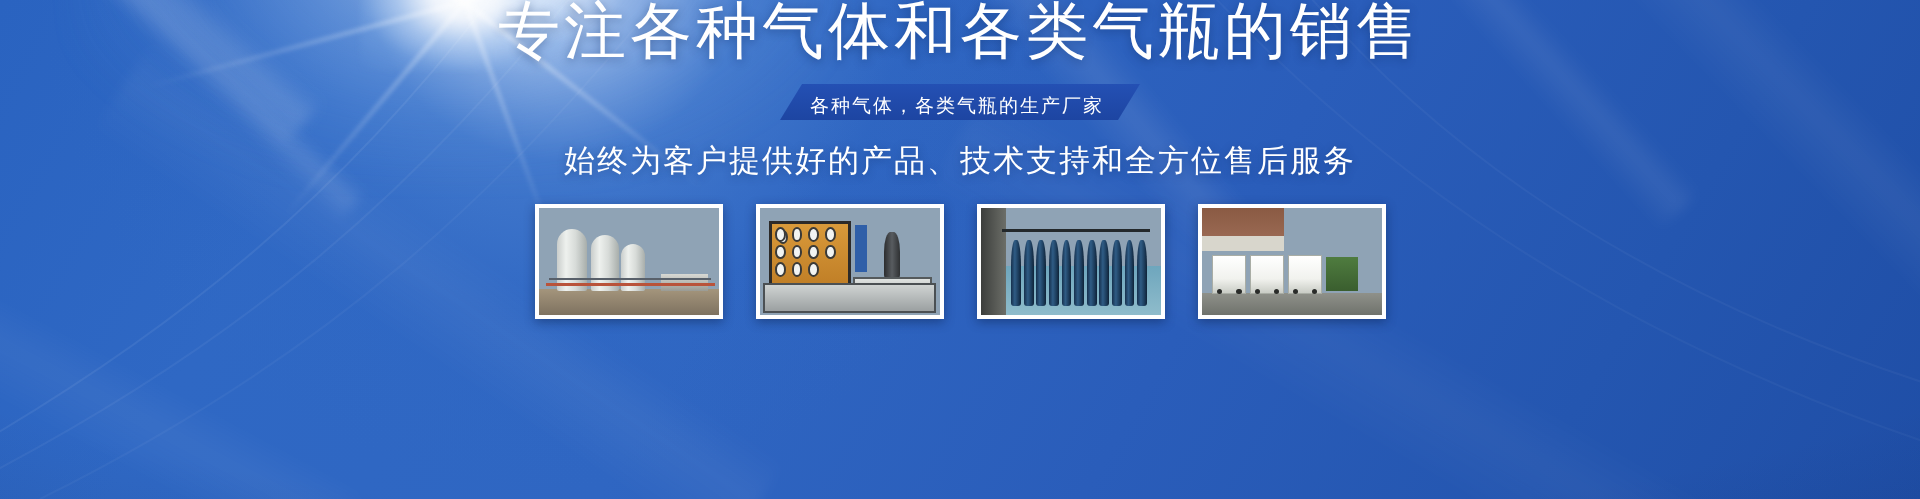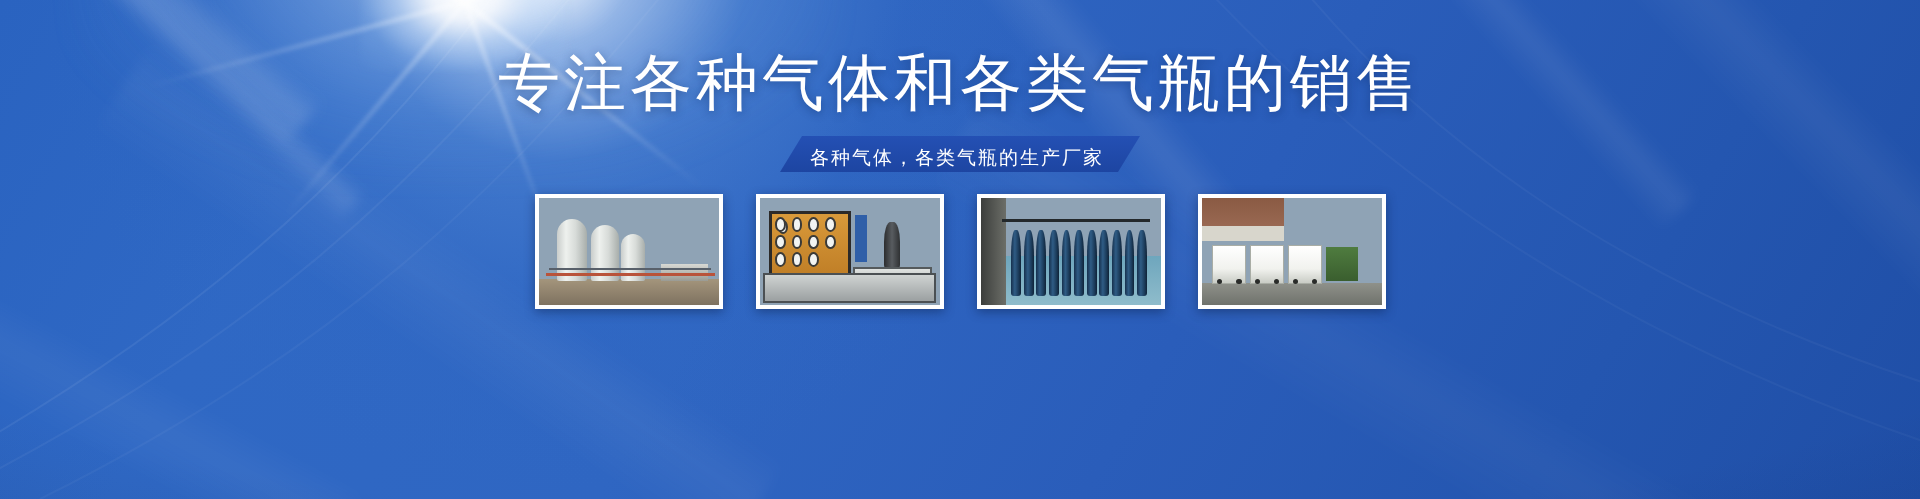--- a/index.html
+++ b/index.html
@@ -72,21 +72,20 @@
   }
 
   
   .content {
     position:relative; z-index:5;
     width:1920px; height:499px;
     display:flex; flex-direction:column; align-items:center;
   }
 
   .headline {
-    margin-top:52px;
     font-size:62px;
     line-height:1;
     letter-spacing:4px;
     color:#ffffff;
     font-weight:400;
     text-shadow:0 2px 10px rgba(12,40,95,0.45);
     white-space:nowrap;
   }
 
   .ribbon-wrap {
@@ -220,20 +219,21 @@
   <div class="content">
 
     <div class="headline">专注各种气体和各类气瓶的销售</div>
 
     <div class="ribbon-wrap">
       <div class="ribbon">
         <span class="ribbon-text">各种气体，各类气瓶的生产厂家</span>
       </div>
     </div>
 
+    <div class="tagline">始终为客户提供好的产品、技术支持和全方位售后服务</div>
 
     <div class="gallery">
 
       <div class="thumb">
         <div class="photo ph1">
           <div class="ground"></div>
           <div class="veh"></div>
           <div class="tank t1"></div>
           <div class="tank t2"></div>
           <div class="tank t3"></div>

